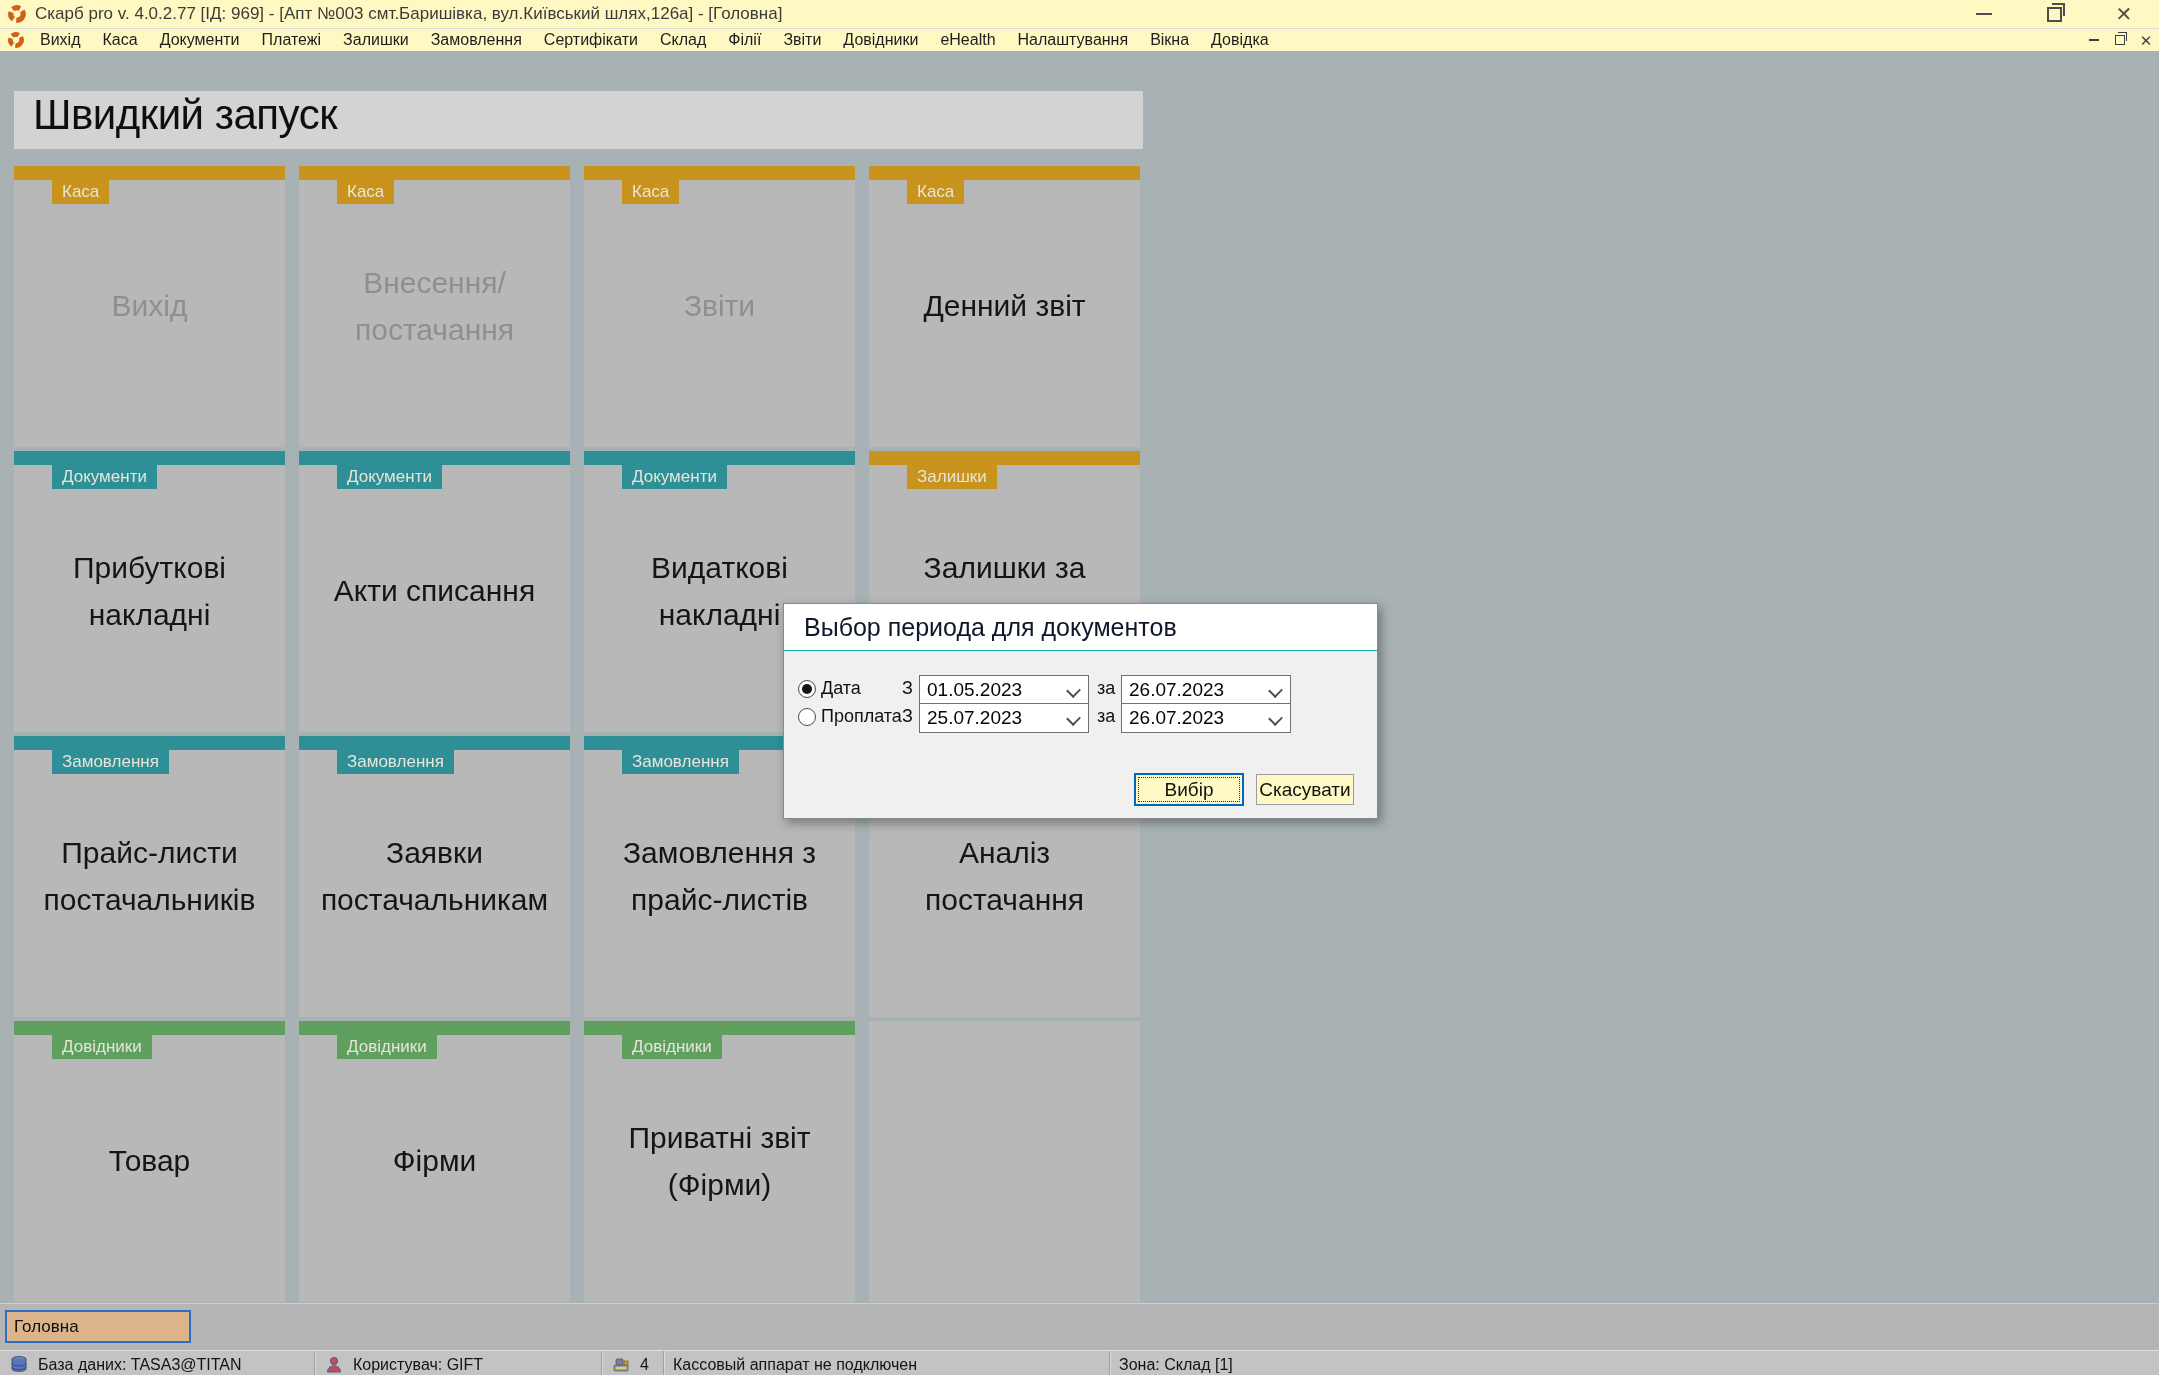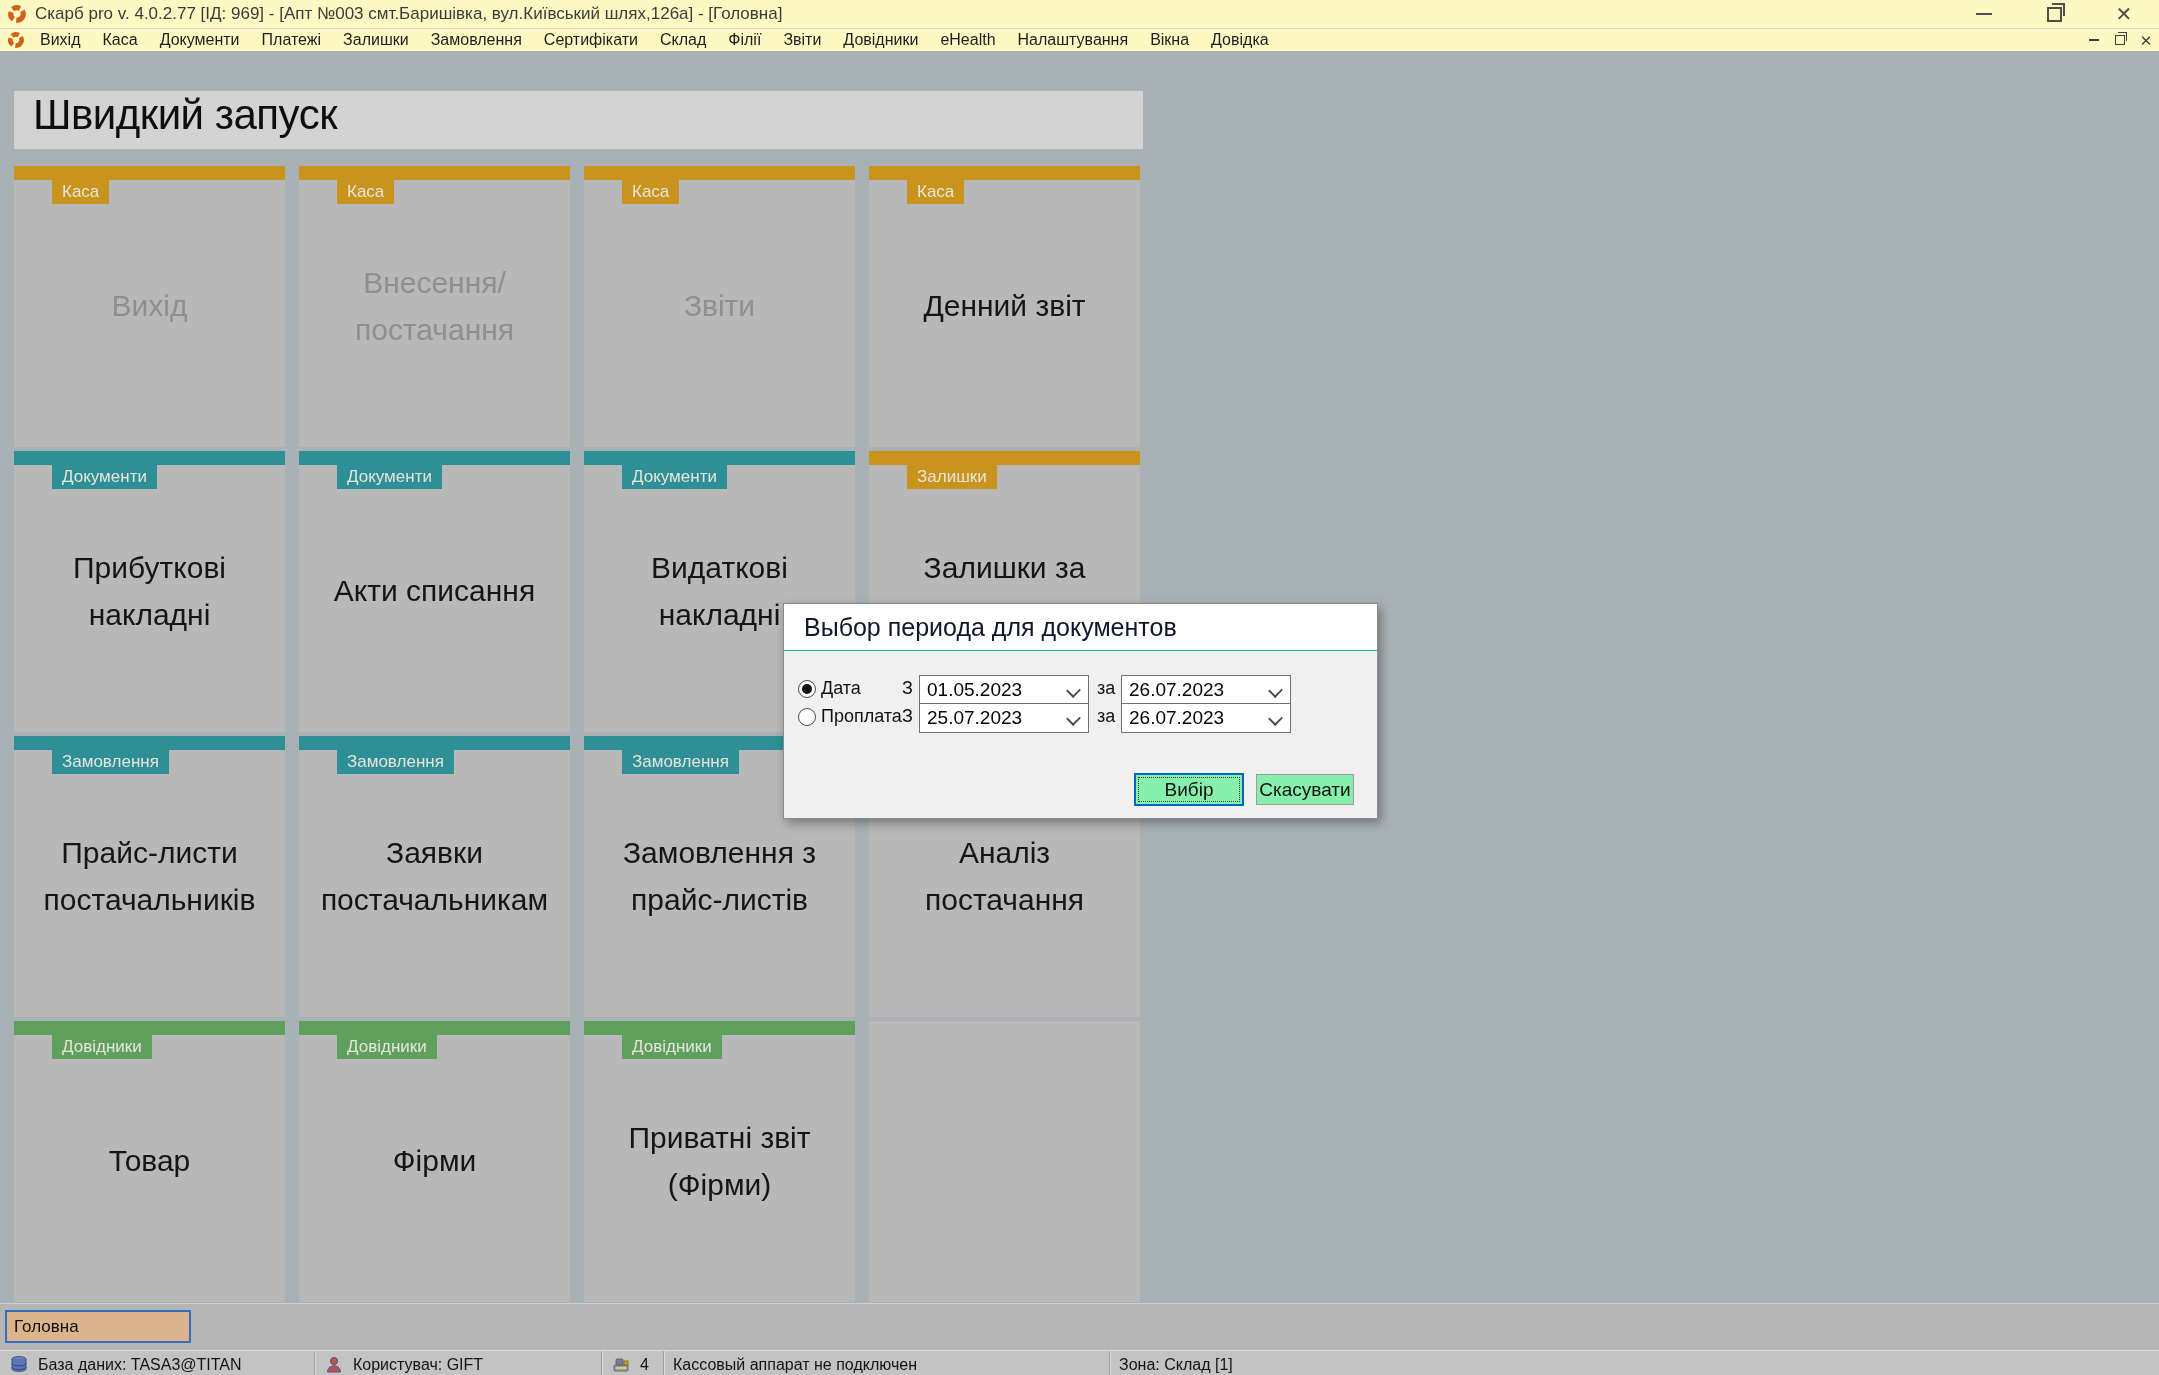--- a/index.html
+++ b/index.html
@@ -84,21 +84,21 @@
     position:absolute;top:0;width:170px;height:30px;background:#fff;border:1px solid #707070;
     box-sizing:border-box;display:flex;align-items:center;padding-left:7px;font-size:19px;color:#050505;
   }
   .combo.c-from{left:135px;}
   .combo.c-to{left:337px;}
   .combo .chev{
     position:absolute;right:9px;top:9px;width:9px;height:9px;border-left:2px solid #4c4c4c;
     border-bottom:2px solid #4c4c4c;transform:rotate(-45deg) scale(1,0.9);transform-origin:center;
   }
   .dlg-btn{
-    position:absolute;background:#86efac;display:flex;align-items:center;justify-content:center;
+    position:absolute;background:#fef9c3;display:flex;align-items:center;justify-content:center;
     font-size:19px;color:#111;box-sizing:border-box;
   }
   .btn-ok{left:350px;top:122px;width:110px;height:33px;border:2px solid #0067c0;outline:1px dotted #333;outline-offset:-5px;}
   .btn-cancel{left:472px;top:123px;width:98px;height:31px;border:1px solid #9c9c9c;}
   
   .tabstrip{height:46px;background:#b5b5b5;border-top:1px solid #cfcfcf;position:relative;}
   .tab{
     position:absolute;left:5px;top:6px;width:186px;height:33px;background:#dcb48c;
     border:2px solid #2e6fc0;box-sizing:border-box;display:flex;align-items:center;
     padding-left:7px;font-size:17px;color:#101010;

